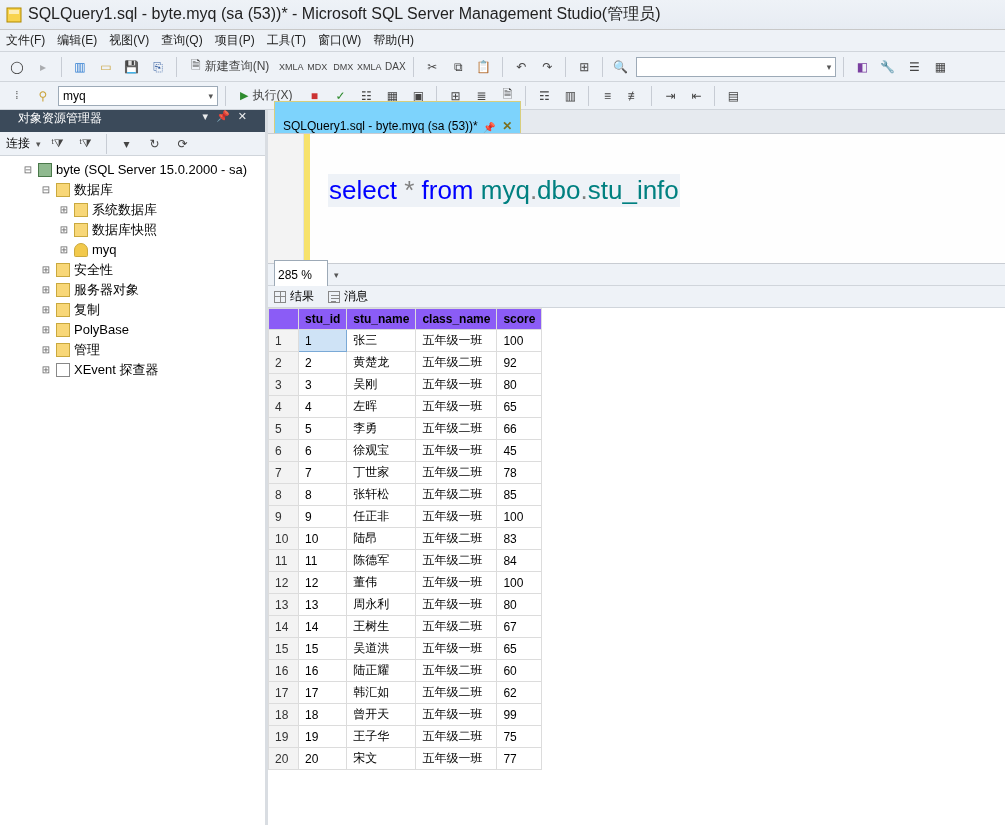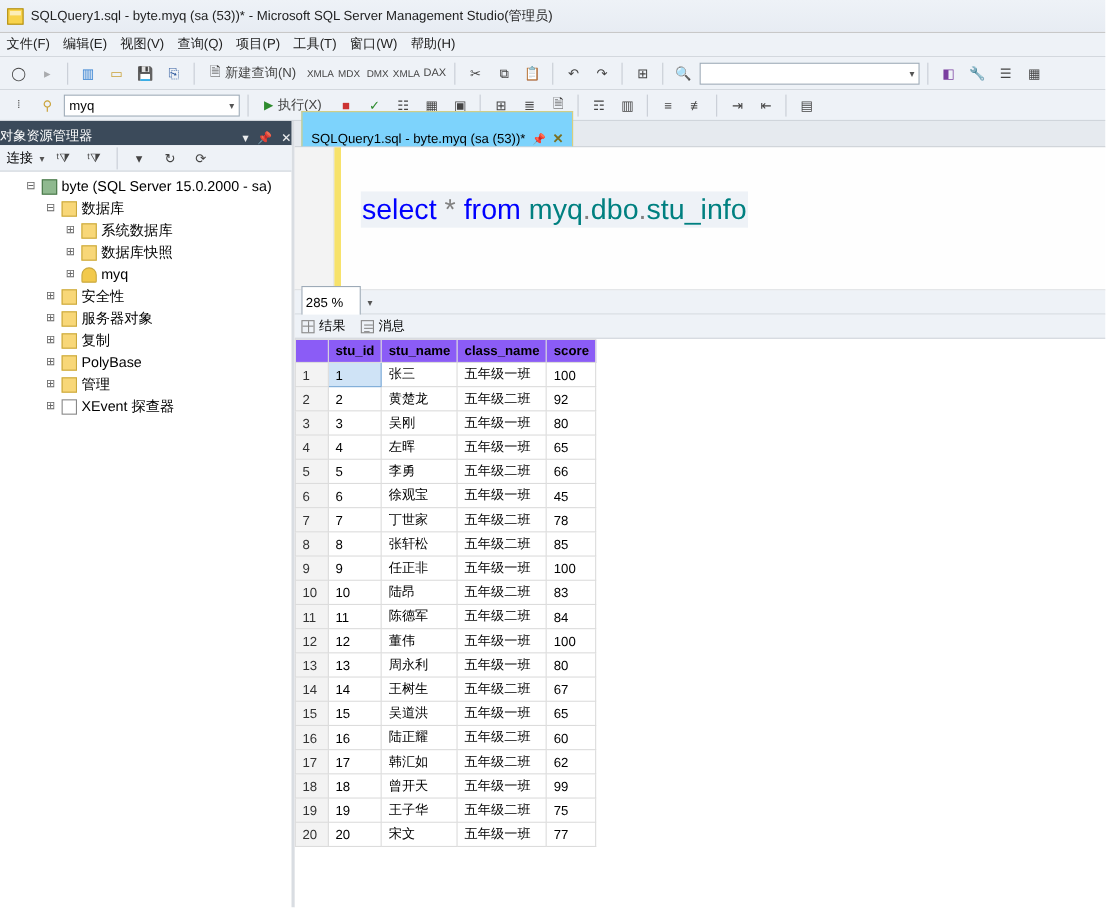--- a/index.html
+++ b/index.html
@@ -1,32 +1,32 @@
 <!DOCTYPE html>
 <html><head>
 <meta charset="utf-8">
 <style>
   * { box-sizing: border-box; margin: 0; padding: 0; font-family: "Microsoft YaHei", "Segoe UI", Tahoma, sans-serif; }
   body { width: 1005px; height: 825px; background: #fff; font-size: 12px; color: #000; overflow: hidden; }
   .titlebar { height: 30px; background: linear-gradient(#eef2f7,#e7ecf3); display: flex; align-items: center; padding: 0 6px; border-bottom: 1px solid #c8c8c8; }
   .titlebar .app-icon { width: 16px; height: 16px; margin-right: 6px; }
-  .titlebar .title-text { font-size: 12px; color: #222; }
+  .titlebar .title-text { font-size: 16px; color: #222; }
   .menubar { height: 22px; background: #eef2f7; display: flex; align-items: center; padding: 0 6px; gap: 12px; border-bottom: 1px solid #d0d5db; font-size: 12px; }
   .menubar span { color: #222; cursor: default; }
   .toolbar { height: 30px; background: #eef2f7; display: flex; align-items: center; padding: 0 6px; gap: 4px; border-bottom: 1px solid #d0d5db; }
   .toolbar2 { height: 28px; background: #eef2f7; display: flex; align-items: center; padding: 0 6px; gap: 4px; border-bottom: 1px solid #d0d5db; }
   .tb-btn { width: 22px; height: 22px; display: inline-flex; align-items: center; justify-content: center; color: #444; border: 1px solid transparent; }
   .sep { width: 1px; height: 20px; background: #c7ccd4; margin: 0 3px; }
   .db-combo { width: 160px; height: 20px; border: 1px solid #9daab7; background: #fff; display: inline-flex; align-items: center; padding: 0 4px; font-size: 12px; justify-content: space-between; }
   .big-combo { width: 200px; height: 20px; border: 1px solid #9daab7; background: #fff; display: inline-flex; align-items: center; padding: 0 4px; font-size: 12px; justify-content: space-between; }
   .exec-btn { display: inline-flex; align-items: center; gap: 4px; padding: 0 6px; height: 22px; }
   .exec-btn .tri { color: #2e8b2e; font-size: 11px; }
   .main { display: flex; height: calc(825px - 30px - 22px - 30px - 28px); }
   .sidebar { width: 268px; background: #fff; border-right: 3px solid #d9dde2; display: flex; flex-direction: column; }
-  .panel-title { background: #3b4a5a; color: #fff; height: 22px; display: flex; align-items: flex-end; justify-content: space-between; padding: 0 0; font-size: 12px; }
+  .panel-title { background: #3b4a5a; color: #fff; height: 22px; display: flex; align-items: flex-start; justify-content: space-between; padding: 0 18px; font-size: 12px; }
   .panel-title .pin { font-size: 11px; opacity: .9; display:flex; gap:8px;}
   .panel-tools { height: 24px; background: #eef2f7; display: flex; align-items: center; padding: 0 6px; gap: 6px; border-bottom: 1px solid #d0d5db; font-size: 12px; }
   .tree { padding: 4px 4px; overflow: auto; flex: 1; font-size: 13px; line-height: 20px; }
   .tree ul { list-style: none; padding-left: 18px; }
   .tree li { white-space: nowrap; display: flex; align-items: center; gap: 4px; }
   .tree li > ul { width: 100%; }
   .tw { width: 12px; display: inline-flex; justify-content: center; color: #666; font-size: 10px; }
   .ic { width: 14px; height: 14px; display: inline-block; }
   .ic.server { background: #8fb98f; border:1px solid #4a784a; }
   .ic.folder { background: #f8d778; border:1px solid #caa93e; }

